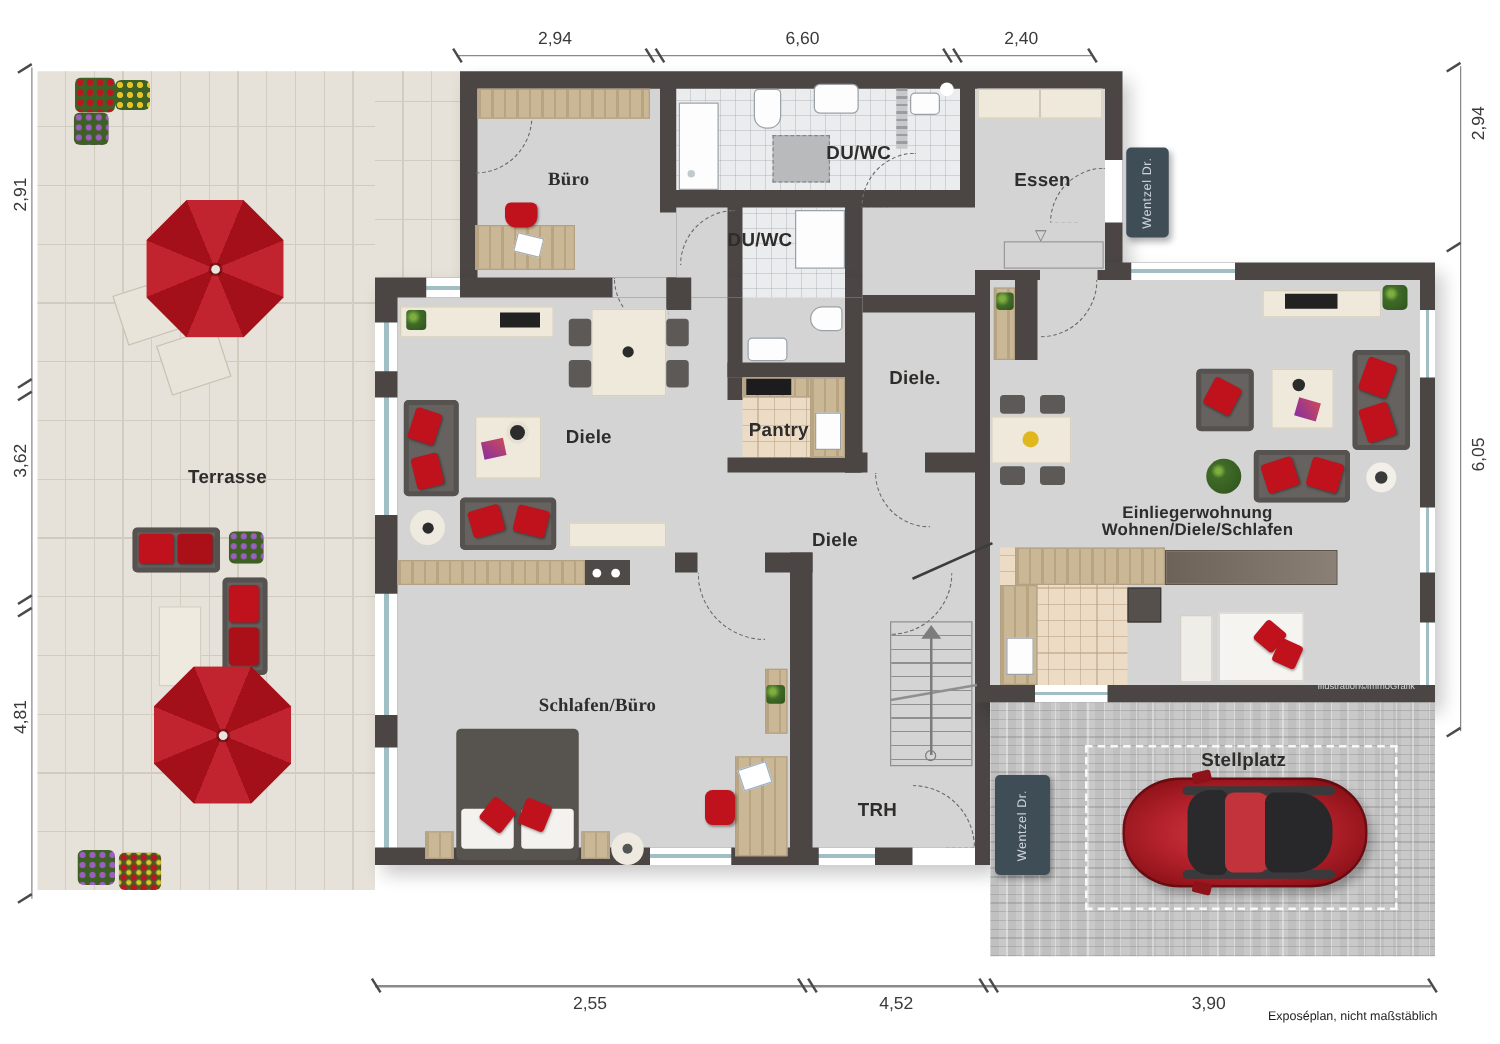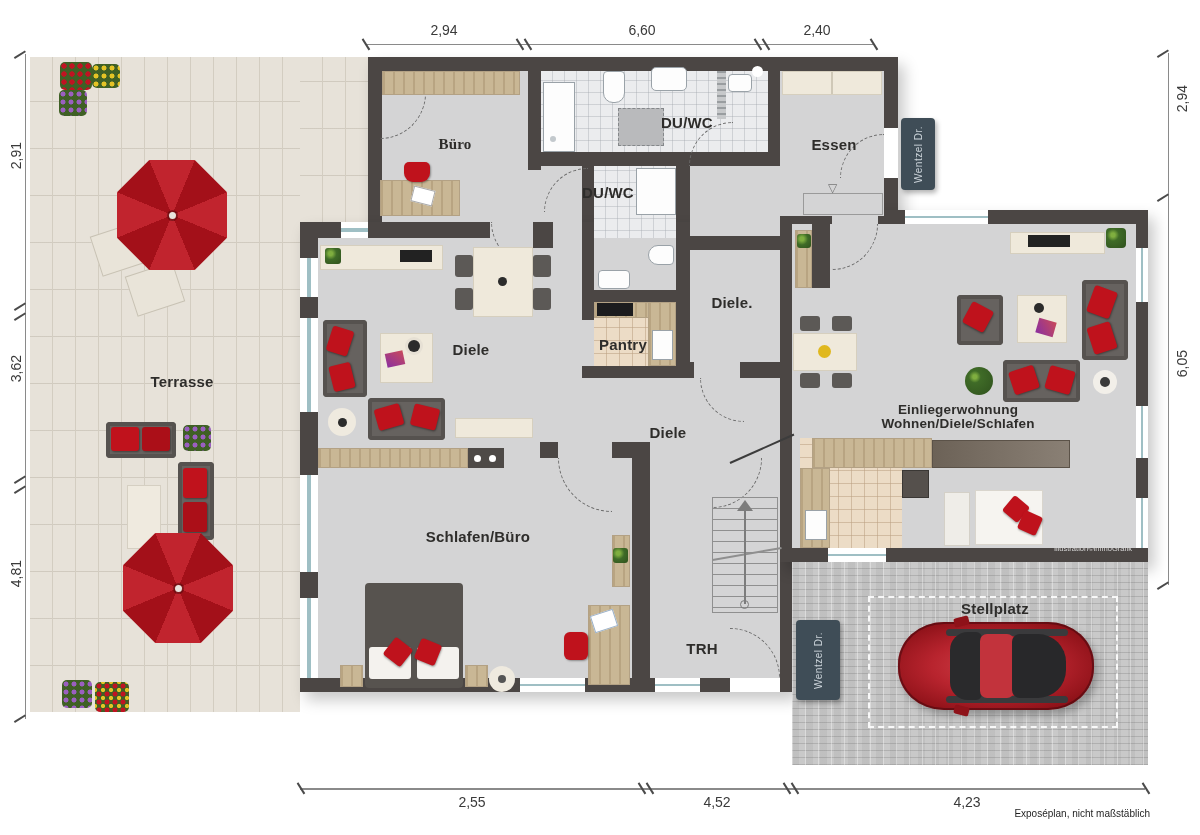--- a/index.html
+++ b/index.html
@@ -297,21 +297,21 @@
   </div>
 
   <div class="lbl" style="left:405px;top:136px;width:100px;font-family:Liberation Serif, serif;">Büro</div>
   <div class="lbl" style="left:649px;top:114px;width:76px;">DU/WC</div>
   <div class="lbl" style="left:570px;top:184px;width:76px;">DU/WC</div>
   <div class="lbl" style="left:800px;top:136px;width:68px;">Essen</div>
   <div class="lbl" style="left:421px;top:341px;width:100px;">Diele</div>
   <div class="lbl" style="left:583px;top:336px;width:80px;">Pantry</div>
   <div class="lbl" style="left:692px;top:294px;width:80px;">Diele.</div>
   <div class="lbl" style="left:628px;top:424px;width:80px;">Diele</div>
-  <div class="lbl" style="left:408px;top:528px;width:140px;">Schlafen/Büro</div>
+  <div class="lbl" style="left:408px;top:557px;width:140px;font-family:Liberation Serif, serif;">Schlafen/Büro</div>
   <div class="lbl" style="left:672px;top:640px;width:60px;text-align:center;">TRH</div>
   <div class="lbl sm" style="left:868px;top:402px;width:180px;">Einliegerwohnung</div>
   <div class="lbl sm" style="left:858px;top:416px;width:200px;">Wohnen/Diele/Schlafen</div>
   <div class="lbl" style="left:925px;top:600px;width:140px;">Stellplatz</div>
 
   <div class="dimline" style="left:365px;top:44px;width:508px;height:1px;"></div>
   <div class="tick h" style="left:365px;top:38px;"></div>
   <div class="tick h" style="left:519px;top:38px;"></div>
   <div class="tick h" style="left:527px;top:38px;"></div>
   <div class="tick h" style="left:757px;top:38px;"></div>
@@ -341,18 +341,18 @@
 
   <div class="dimline" style="left:300px;top:788px;width:845px;height:1.5px;"></div>
   <div class="tick h" style="left:300px;top:782px;"></div>
   <div class="tick h" style="left:641px;top:782px;"></div>
   <div class="tick h" style="left:649px;top:782px;"></div>
   <div class="tick h" style="left:786px;top:782px;"></div>
   <div class="tick h" style="left:794px;top:782px;"></div>
   <div class="tick h" style="left:1145px;top:782px;"></div>
   <div class="dimlbl" style="left:432px;top:794px;width:80px;">2,55</div>
   <div class="dimlbl" style="left:677px;top:794px;width:80px;">4,52</div>
-  <div class="dimlbl" style="left:927px;top:794px;width:80px;">4,23</div>
+  <div class="dimlbl" style="left:927px;top:794px;width:80px;">3,90</div>
 
   <div class="credit" style="left:1030px;top:544px;width:102px;">Illustration©immoGrafik</div>
   <div class="note" style="left:905px;top:808px;width:245px;">Exposéplan, nicht maßstäblich</div>
 
 </div>
 
 </body></html>

